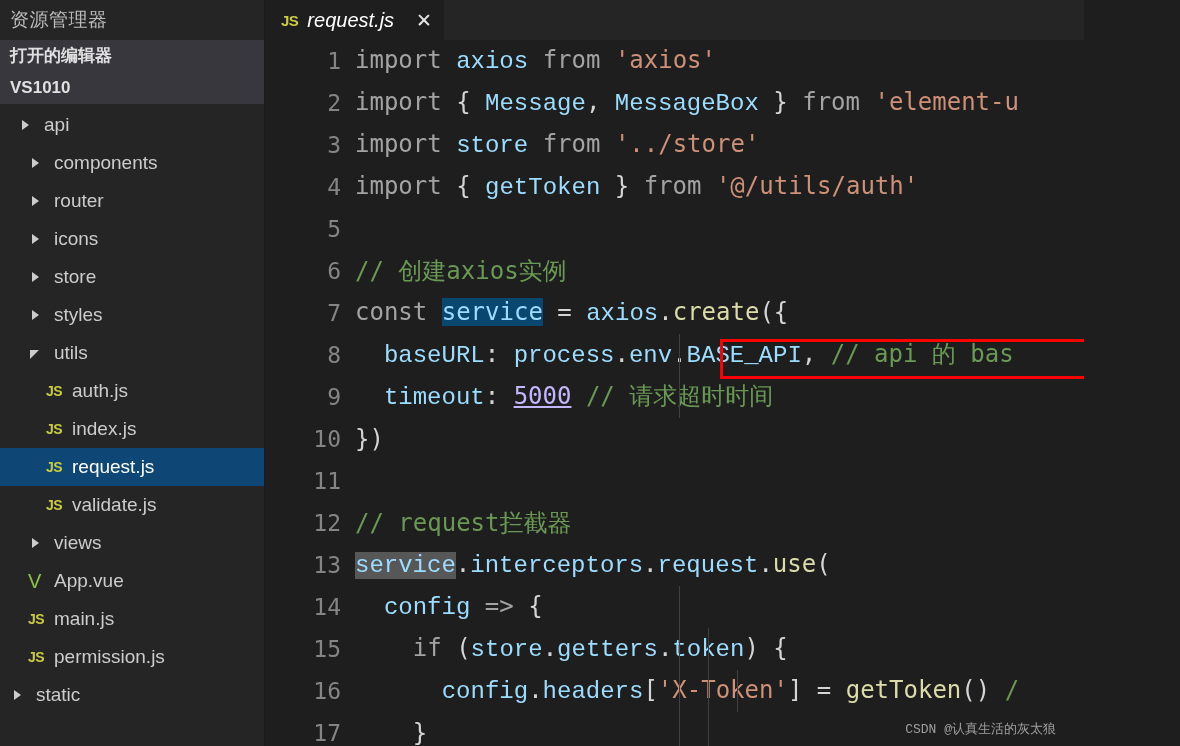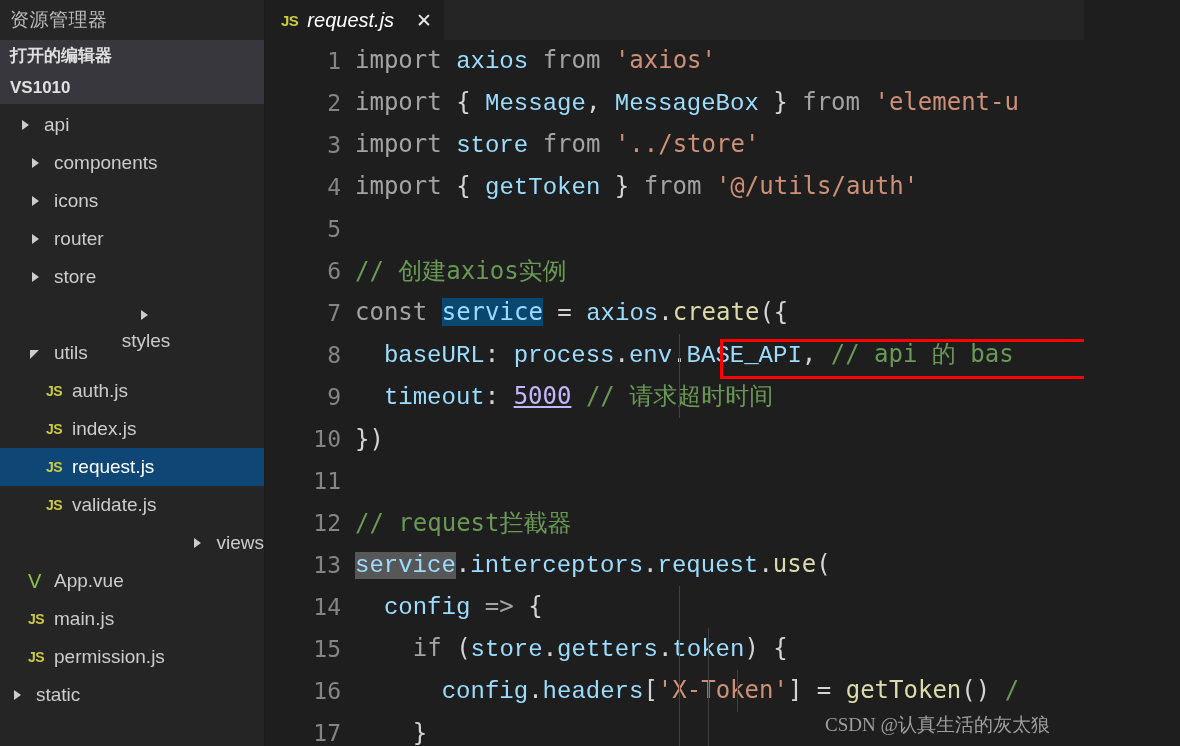--- a/index.html
+++ b/index.html
@@ -209,25 +209,25 @@
     left: 455px;
     top: 339px;
     width: 488px;
     height: 40px;
     border: 3px solid #ff0000;
     box-sizing: border-box;
     pointer-events: none;
   }
   #watermark {
     position: absolute;
-    right: 34px;
+    right: 28px;
     bottom: 8px;
     color: #a6a6a6;
-    font-size: 19px;
-    font-family: Liberation Serif, serif;
+    font-size: 13px;
+    font-family: Liberation Mono, monospace;
     opacity: 0.95;
     white-space: nowrap;
   }
 </style>
 </head>
 <body>
 
 <div id="app">
 
   <div id="sidebar">
@@ -243,33 +243,33 @@
           <span class="tree-label">api</span>
         </div>
         <div class="tree-row" style="padding-left: 28px;">
           <span class="twisty collapsed"></span>
           <span style="width: 8px; flex: 0 0 8px;"></span>
           <span class="tree-label">components</span>
         </div>
         <div class="tree-row" style="padding-left: 28px;">
           <span class="twisty collapsed"></span>
           <span style="width: 8px; flex: 0 0 8px;"></span>
+          <span class="tree-label">router</span>
+        </div>
+        <div class="tree-row" style="padding-left: 28px;">
+          <span class="twisty collapsed"></span>
+          <span style="width: 8px; flex: 0 0 8px;"></span>
           <span class="tree-label">icons</span>
         </div>
         <div class="tree-row" style="padding-left: 28px;">
           <span class="twisty collapsed"></span>
           <span style="width: 8px; flex: 0 0 8px;"></span>
-          <span class="tree-label">router</span>
-        </div>
-        <div class="tree-row" style="padding-left: 28px;">
-          <span class="twisty collapsed"></span>
-          <span style="width: 8px; flex: 0 0 8px;"></span>
           <span class="tree-label">store</span>
         </div>
-        <div class="tree-row" style="padding-left: 28px; flex-direction: column;">
+        <div class="tree-row" style="padding-left: 28px;">
           <span class="twisty collapsed"></span>
           <span style="width: 8px; flex: 0 0 8px;"></span>
           <span class="tree-label">styles</span>
         </div>
         <div class="tree-row" style="padding-left: 28px;">
           <span class="twisty expanded"></span>
           <span style="width: 8px; flex: 0 0 8px;"></span>
           <span class="tree-label">utils</span>
         </div>
         <div class="tree-row" style="padding-left: 46px;">
@@ -281,21 +281,21 @@
           <span class="tree-label">index.js</span>
         </div>
         <div class="tree-row selected" style="padding-left: 46px;">
           <span class="ficon">JS</span>
           <span class="tree-label">request.js</span>
         </div>
         <div class="tree-row" style="padding-left: 46px;">
           <span class="ficon">JS</span>
           <span class="tree-label">validate.js</span>
         </div>
-        <div class="tree-row" style="padding-left: 28px; justify-content: flex-end;">
+        <div class="tree-row" style="padding-left: 28px;">
           <span class="twisty collapsed"></span>
           <span style="width: 8px; flex: 0 0 8px;"></span>
           <span class="tree-label">views</span>
         </div>
         <div class="tree-row" style="padding-left: 28px;">
           <span class="ficon vue">V</span>
           <span class="tree-label">App.vue</span>
         </div>
         <div class="tree-row" style="padding-left: 28px;">
           <span class="ficon">JS</span>

